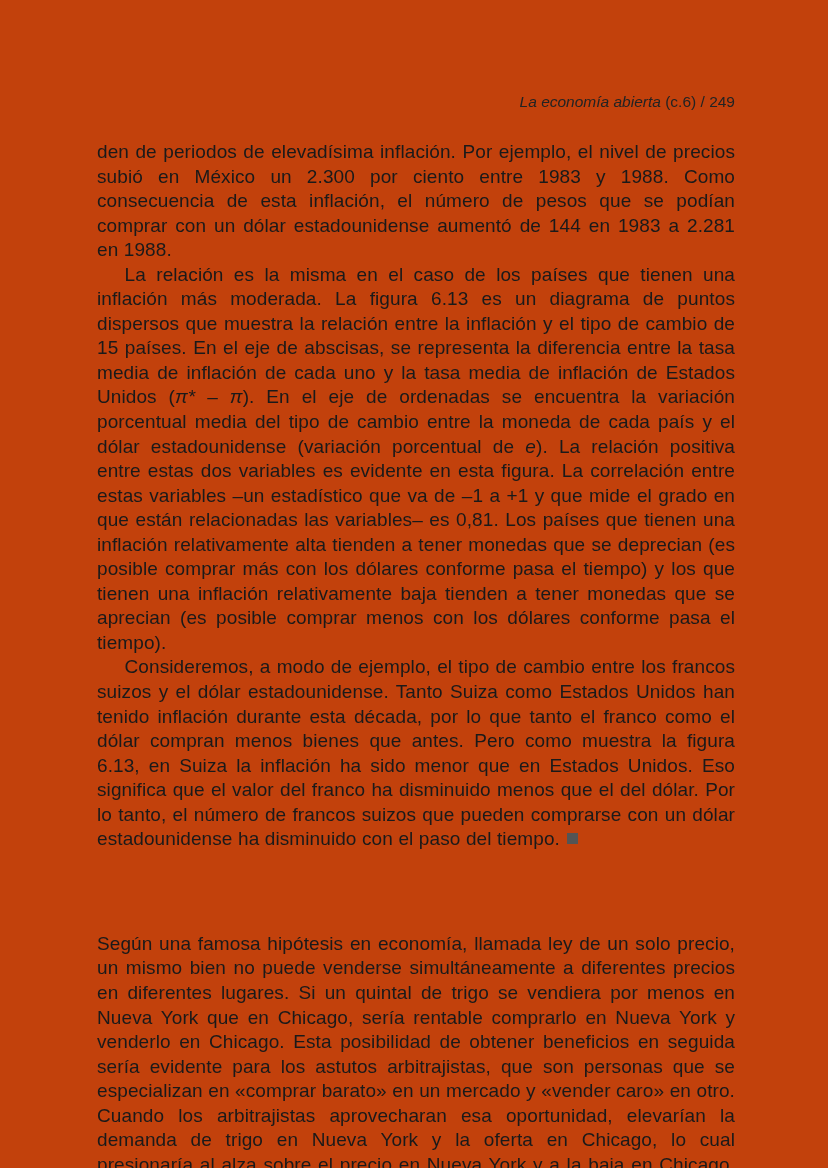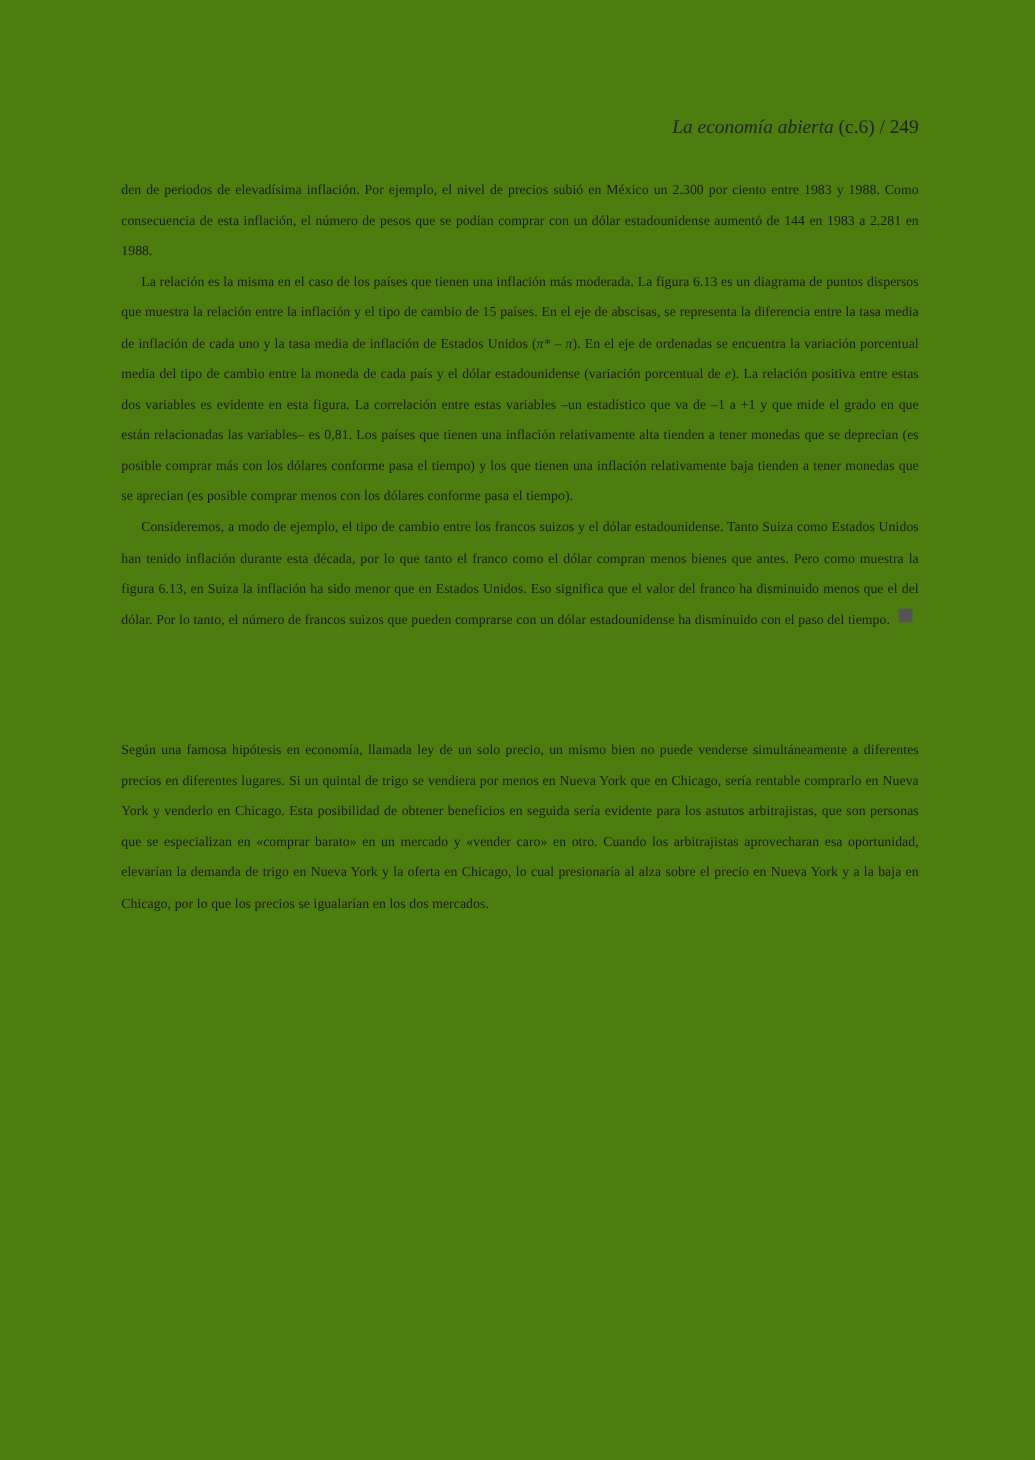--- a/index.html
+++ b/index.html
@@ -5,24 +5,24 @@
 <style>
   html, body {
     margin: 0;
     padding: 0;
     background: #ffffff;
   }
   .page {
     position: relative;
     width: 828px;
     height: 1168px;
-    background: #4d7c0f;
+    background: #c2410c;
     margin: 0 auto;
     overflow: hidden;
-    font-family: Liberation Serif, serif;
+    font-family: Liberation Sans, sans-serif;
     color: #1a1a1a;
     -webkit-font-smoothing: antialiased;
   }
 
   
   .running-head {
     position: absolute;
     left: 97px;
     top: 92px;
     width: 638px;
@@ -42,21 +42,21 @@
   
   .text-column {
     position: absolute;
     left: 97px;
     top: 140px;
     width: 638px;
   }
 
   p.body-par {
     margin: 0;
-    font-size: 11px;
+    font-size: 19px;
     line-height: 24.55px;
     text-align: justify;
     text-justify: inter-word;
     letter-spacing: 0.005em;
     word-spacing: 0.005em;
     hyphens: none;
   }
   p.body-par.indent {
     text-indent: 1.45em;
   }

